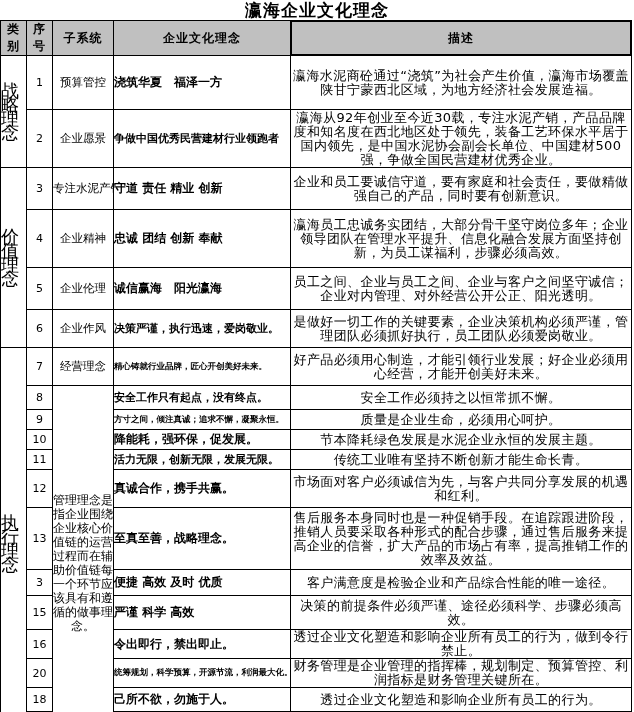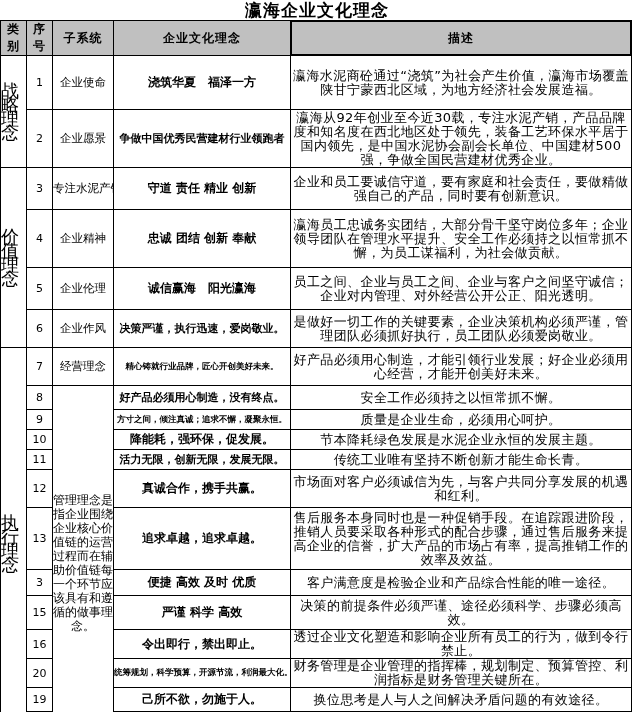--- a/index.html
+++ b/index.html
@@ -30,21 +30,21 @@
   .no{text-align:center;vertical-align:middle;font-size:11px;}
   .sub{
     text-align:center;vertical-align:middle;font-size:11.5px;
     white-space:nowrap;letter-spacing:0;
   }
   .sub-merged{
     text-align:center;vertical-align:middle;font-size:12px;
     line-height:14px;word-break:break-all;padding:0 5px;
   }
   .idea{
-    text-align:center;vertical-align:middle;font-weight:bold;
+    text-align:left;vertical-align:middle;font-weight:bold;
     font-size:12px;white-space:nowrap;padding:0 1px;
   }
   .idea-md{font-size:11px;}
   .idea-sm{font-size:8.5px;}
   .desc{
     text-align:center;vertical-align:middle;
     font-size:13px;line-height:14px;letter-spacing:0.4px;
     padding:1px 3px;word-break:break-all;
   }
 </style>
@@ -66,21 +66,21 @@
     <th>类别</th>
     <th>序号</th>
     <th>子系统</th>
     <th>企业文化理念</th>
     <th class="th-desc">描述</th>
   </tr>
 
   <tr style="height:54px">
     <td class="cat" rowspan="2">战略理念</td>
     <td class="no">1</td>
-    <td class="sub">企业使命</td>
+    <td class="sub">预算管控</td>
     <td class="idea">浇筑华夏　福泽一方</td>
     <td class="desc">瀛海水泥商砼通过“浇筑”为社会产生价值，瀛海市场覆盖陕甘宁蒙西北区域，为地方经济社会发展造福。</td>
   </tr>
   <tr style="height:58px">
     <td class="no">2</td>
     <td class="sub">企业愿景</td>
     <td class="idea idea-md">争做中国优秀民营建材行业领跑者</td>
     <td class="desc">瀛海从92年创业至今近30载，专注水泥产销，产品品牌度和知名度在西北地区处于领先，装备工艺环保水平居于国内领先，是中国水泥协会副会长单位、中国建材500强，争做全国民营建材优秀企业。</td>
   </tr>
 
@@ -88,21 +88,21 @@
     <td class="cat" rowspan="4">价值理念</td>
     <td class="no">3</td>
     <td class="sub">专注水泥产销</td>
     <td class="idea">守道 责任 精业 创新</td>
     <td class="desc">企业和员工要诚信守道，要有家庭和社会责任，要做精做强自己的产品，同时要有创新意识。</td>
   </tr>
   <tr style="height:58px">
     <td class="no">4</td>
     <td class="sub">企业精神</td>
     <td class="idea">忠诚 团结 创新 奉献</td>
-    <td class="desc">瀛海员工忠诚务实团结，大部分骨干坚守岗位多年；企业领导团队在管理水平提升、安全工作必须持之以恒常抓不懈，为员工谋福利，为社会做贡献。</td>
+    <td class="desc">瀛海员工忠诚务实团结，大部分骨干坚守岗位多年；企业领导团队在管理水平提升、信息化融合发展方面坚持创新，为员工谋福利，步骤必须高效。</td>
   </tr>
   <tr style="height:42px">
     <td class="no">5</td>
     <td class="sub">企业伦理</td>
     <td class="idea">诚信赢海　阳光瀛海</td>
     <td class="desc">员工之间、企业与员工之间、企业与客户之间坚守诚信；企业对内管理、对外经营公开公正、阳光透明。</td>
   </tr>
   <tr style="height:38px">
     <td class="no">6</td>
     <td class="sub">企业作风</td>
@@ -113,21 +113,21 @@
   <tr style="height:38px">
     <td class="cat" rowspan="13">执行理念</td>
     <td class="no">7</td>
     <td class="sub">经营理念</td>
     <td class="idea idea-sm">精心铸就行业品牌，匠心开创美好未来。</td>
     <td class="desc">好产品必须用心制造，才能引领行业发展；好企业必须用心经营，才能开创美好未来。</td>
   </tr>
   <tr style="height:24px">
     <td class="no">8</td>
     <td class="sub-merged" rowspan="12">管理理念是指企业围绕企业核心价值链的运营过程而在辅助价值链每一个环节应该具有和遵循的做事理念。</td>
-    <td class="idea idea-md">好产品必须用心制造，没有终点。</td>
+    <td class="idea idea-md">安全工作只有起点，没有终点。</td>
     <td class="desc">安全工作必须持之以恒常抓不懈。</td>
   </tr>
   <tr style="height:20px">
     <td class="no">9</td>
     <td class="idea idea-sm">方寸之间，倾注真诚；追求不懈，凝聚永恒。</td>
     <td class="desc">质量是企业生命，必须用心呵护。</td>
   </tr>
   <tr style="height:20px">
     <td class="no">10</td>
     <td class="idea">降能耗，强环保，促发展。</td>
@@ -138,21 +138,21 @@
     <td class="idea idea-md">活力无限，创新无限，发展无限。</td>
     <td class="desc">传统工业唯有坚持不断创新才能生命长青。</td>
   </tr>
   <tr style="height:38px">
     <td class="no">12</td>
     <td class="idea">真诚合作，携手共赢。</td>
     <td class="desc">市场面对客户必须诚信为先，与客户共同分享发展的机遇和红利。</td>
   </tr>
   <tr style="height:62px">
     <td class="no">13</td>
-    <td class="idea">追求卓越，追求卓越。</td>
+    <td class="idea">至真至善，战略理念。</td>
     <td class="desc">售后服务本身同时也是一种促销手段。在追踪跟进阶段，推销人员要采取各种形式的配合步骤，通过售后服务来提高企业的信誉，扩大产品的市场占有率，提高推销工作的效率及效益。</td>
   </tr>
   <tr style="height:26px">
     <td class="no">3</td>
     <td class="idea">便捷 高效 及时 优质</td>
     <td class="desc">客户满意度是检验企业和产品综合性能的唯一途径。</td>
   </tr>
   <tr style="height:34px">
     <td class="no">15</td>
     <td class="idea">严谨 科学 高效</td>
@@ -162,23 +162,23 @@
     <td class="no">16</td>
     <td class="idea">令出即行，禁出即止。</td>
     <td class="desc">透过企业文化塑造和影响企业所有员工的行为，做到令行禁止。</td>
   </tr>
   <tr style="height:28px">
     <td class="no">20</td>
     <td class="idea idea-sm">统筹规划，科学预算，开源节流，利润最大化。</td>
     <td class="desc">财务管理是企业管理的指挥棒，规划制定、预算管控、利润指标是财务管理关键所在。</td>
   </tr>
   <tr style="height:24px">
-    <td class="no">19</td>
+    <td class="no">18</td>
     <td class="idea">己所不欲，勿施于人。</td>
-    <td class="desc">换位思考是人与人之间解决矛盾问题的有效途径。</td>
+    <td class="desc">透过企业文化塑造和影响企业所有员工的行为。</td>
   </tr>
   <tr style="height:28px">
     <td class="no">19</td>
     <td class="idea idea-sm">发现人才，培养人才，留住人才，重用人才。</td>
     <td class="desc">企业发展必须重视人才、爱护人才、合理开发人才、使用人才、留住人才、提升人才。</td>
   </tr>
 </tbody>
   </table>
 
 </body></html>

